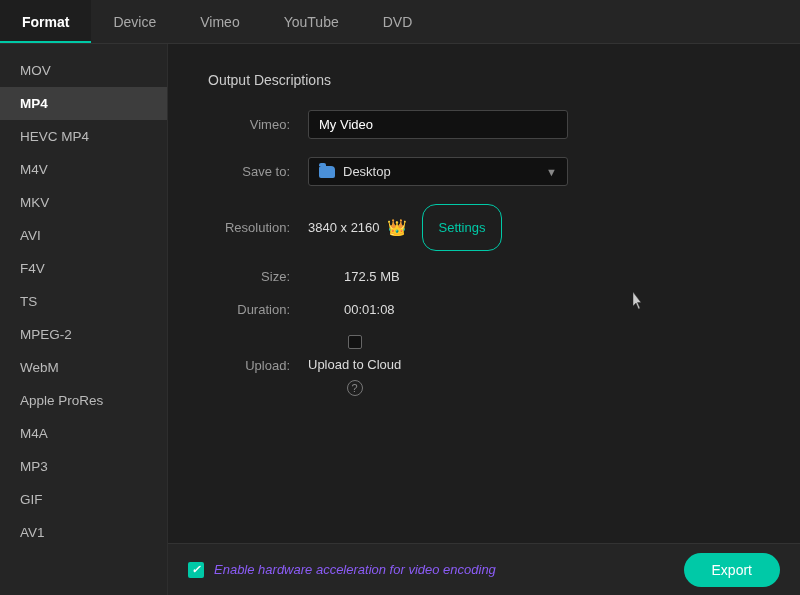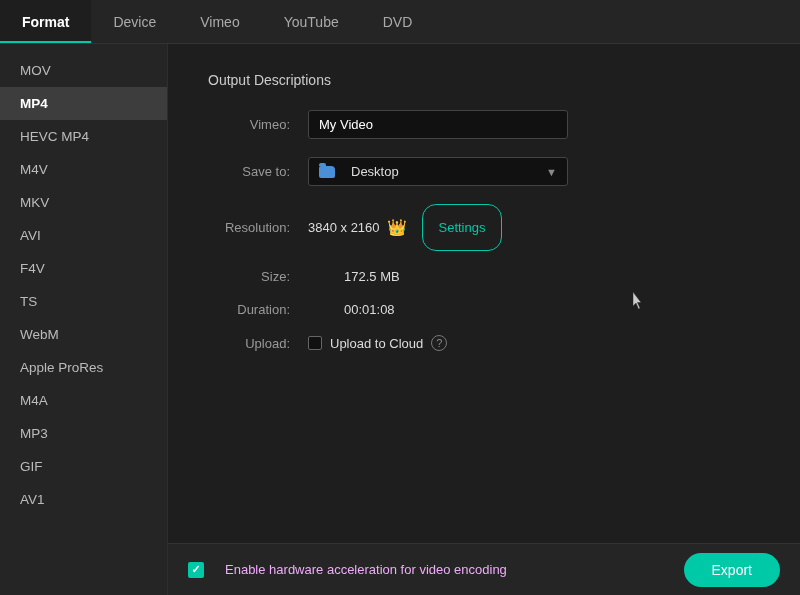--- a/index.html
+++ b/index.html
@@ -127,21 +127,21 @@
       padding: 6px 10px;
       width: 260px;
       cursor: pointer;
       justify-content: space-between;
       color: #ddd;
       font-size: 13px;
     }
     .save-to-left {
       display: flex;
       align-items: center;
-      gap: 16px;
+      gap: 8px;
     }
     .folder-icon {
       width: 16px;
       height: 12px;
       background: #4a90d9;
       border-radius: 2px 4px 2px 2px;
       position: relative;
       display: inline-block;
     }
     .folder-icon::before {
@@ -184,20 +184,21 @@
       color: #ddd;
       font-size: 13px;
       margin-left: 36px;
     }
 
     
     .upload-row {
       display: flex;
       align-items: center;
       gap: 8px;
+      flex-direction: column;
     }
     .checkbox-custom {
       width: 14px;
       height: 14px;
       border: 1px solid #666;
       background: #111;
       border-radius: 2px;
       cursor: pointer;
       display: flex;
       align-items: center;
@@ -231,23 +232,24 @@
       background: #252525;
       border-top: 1px solid #333;
       display: flex;
       align-items: center;
       padding: 0 20px;
       justify-content: space-between;
     }
     .hardware-accel {
       display: flex;
       align-items: center;
-      gap: 21px;
-      color: #f0abfc;
-      font-size: 13px;
+      gap: 10px;
+      color: #8b5cf6;
+      font-size: 13px;
+      font-style: italic;
     }
     .checkbox-checked {
       width: 16px;
       height: 16px;
       background: #00c9a7;
       border-radius: 2px;
       display: flex;
       align-items: center;
       justify-content: center;
       cursor: pointer;
@@ -323,20 +325,23 @@
     <div class="sidebar-item">
       <span>AVI</span>
     </div>
     <div class="sidebar-item">
       <span>F4V</span>
     </div>
     <div class="sidebar-item">
       <span>TS</span>
     </div>
     <div class="sidebar-item">
+      <span>MPEG-2</span>
+    </div>
+    <div class="sidebar-item">
       <span>WebM</span>
     </div>
     <div class="sidebar-item">
       <span>Apple ProRes</span>
     </div>
     <div class="sidebar-item">
       <span>M4A</span>
     </div>
     <div class="sidebar-item">
       <span>MP3</span>

